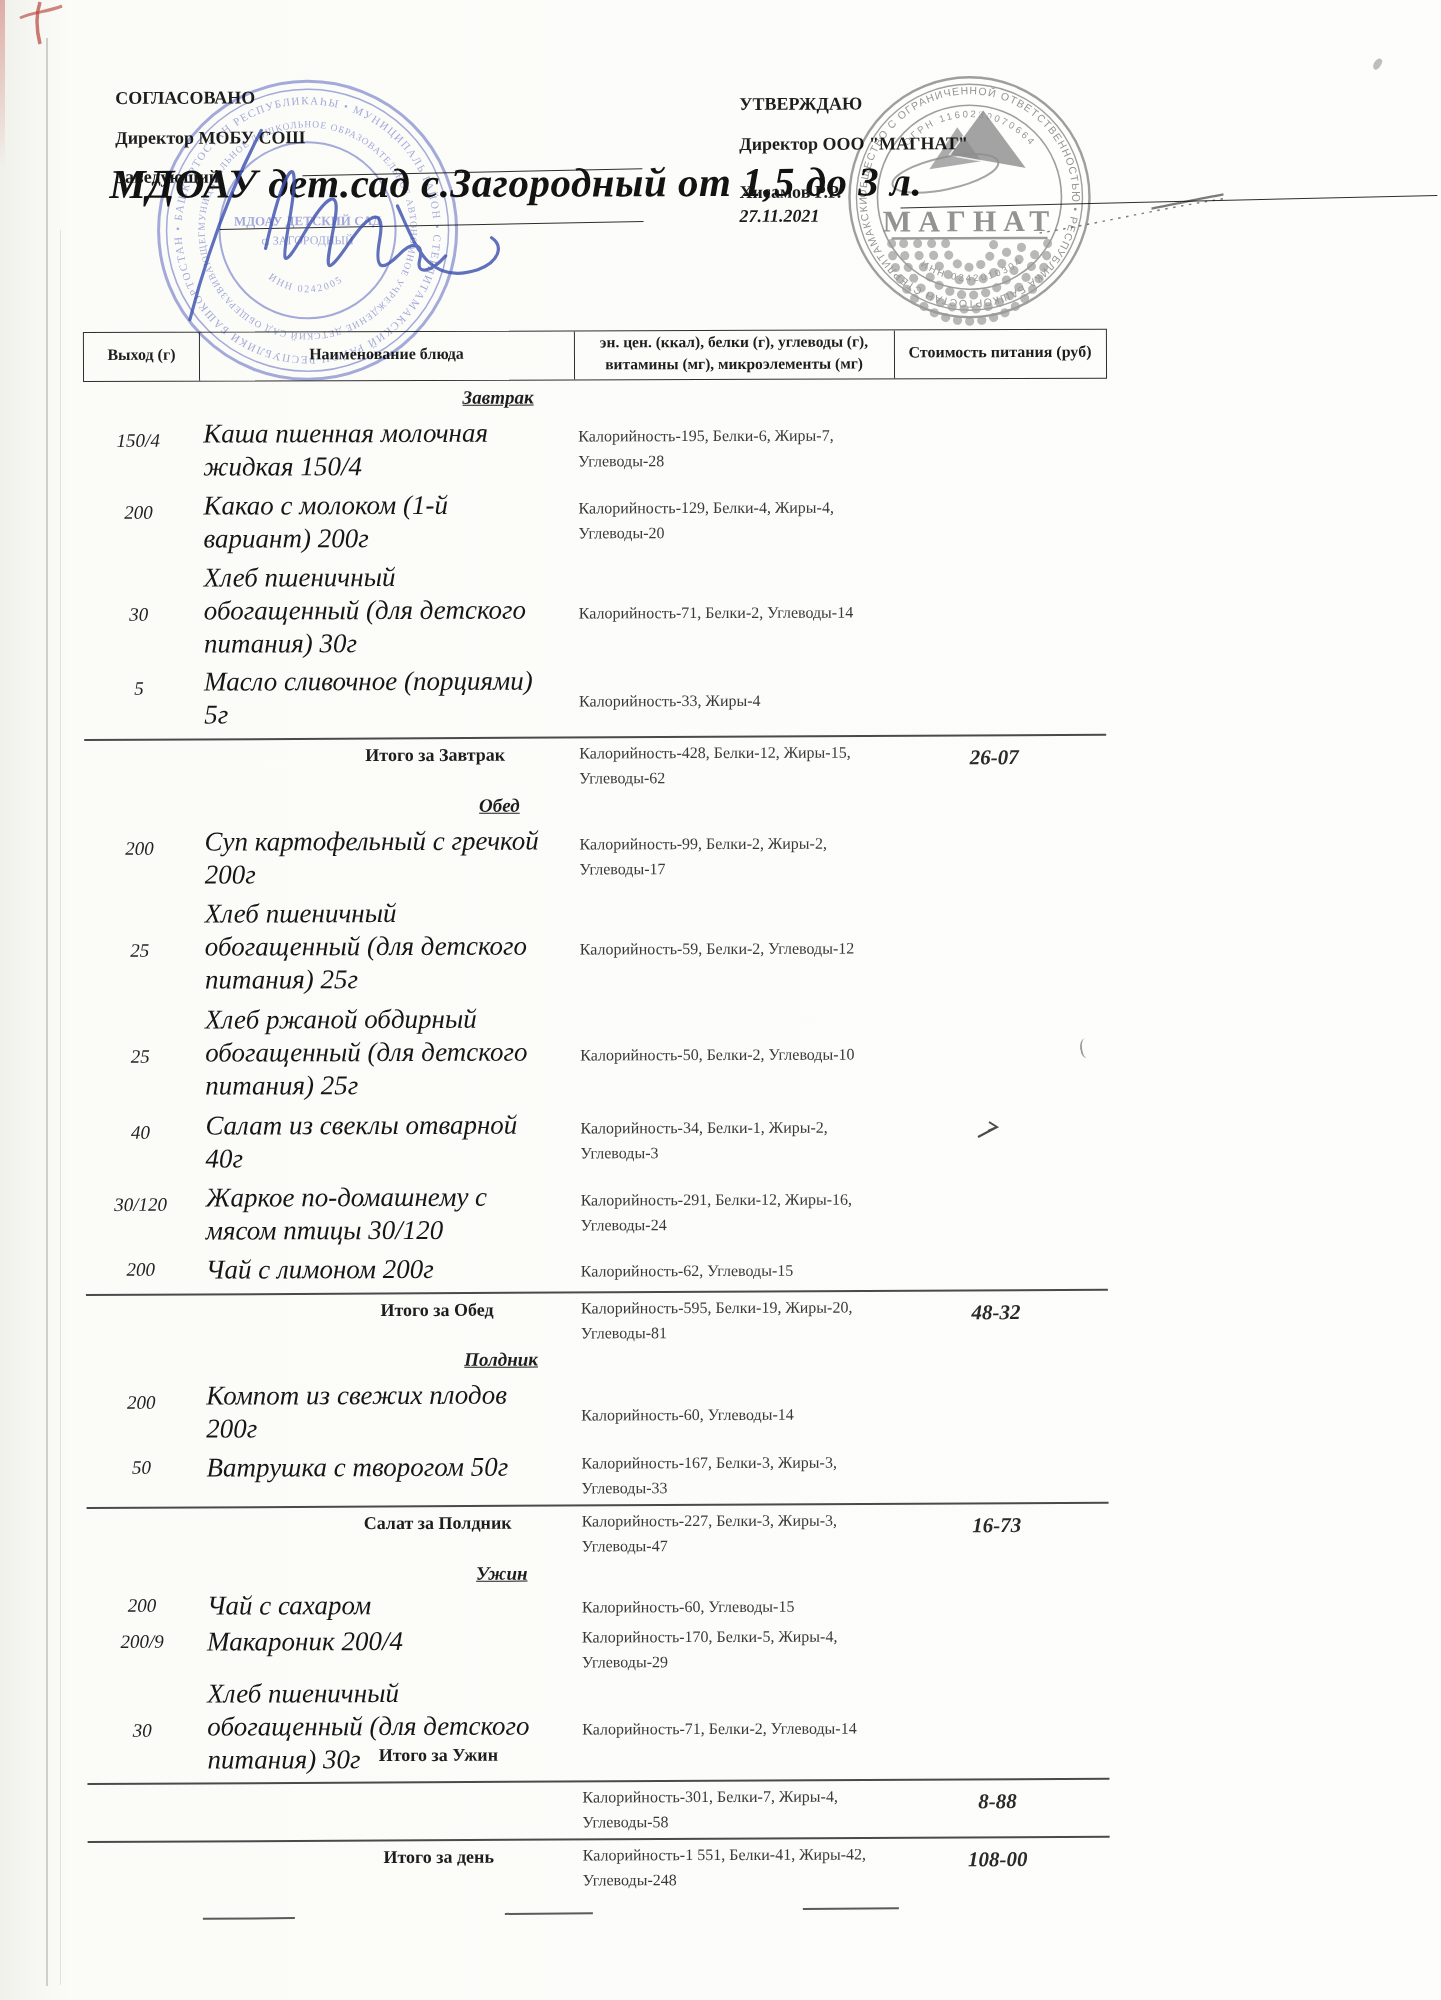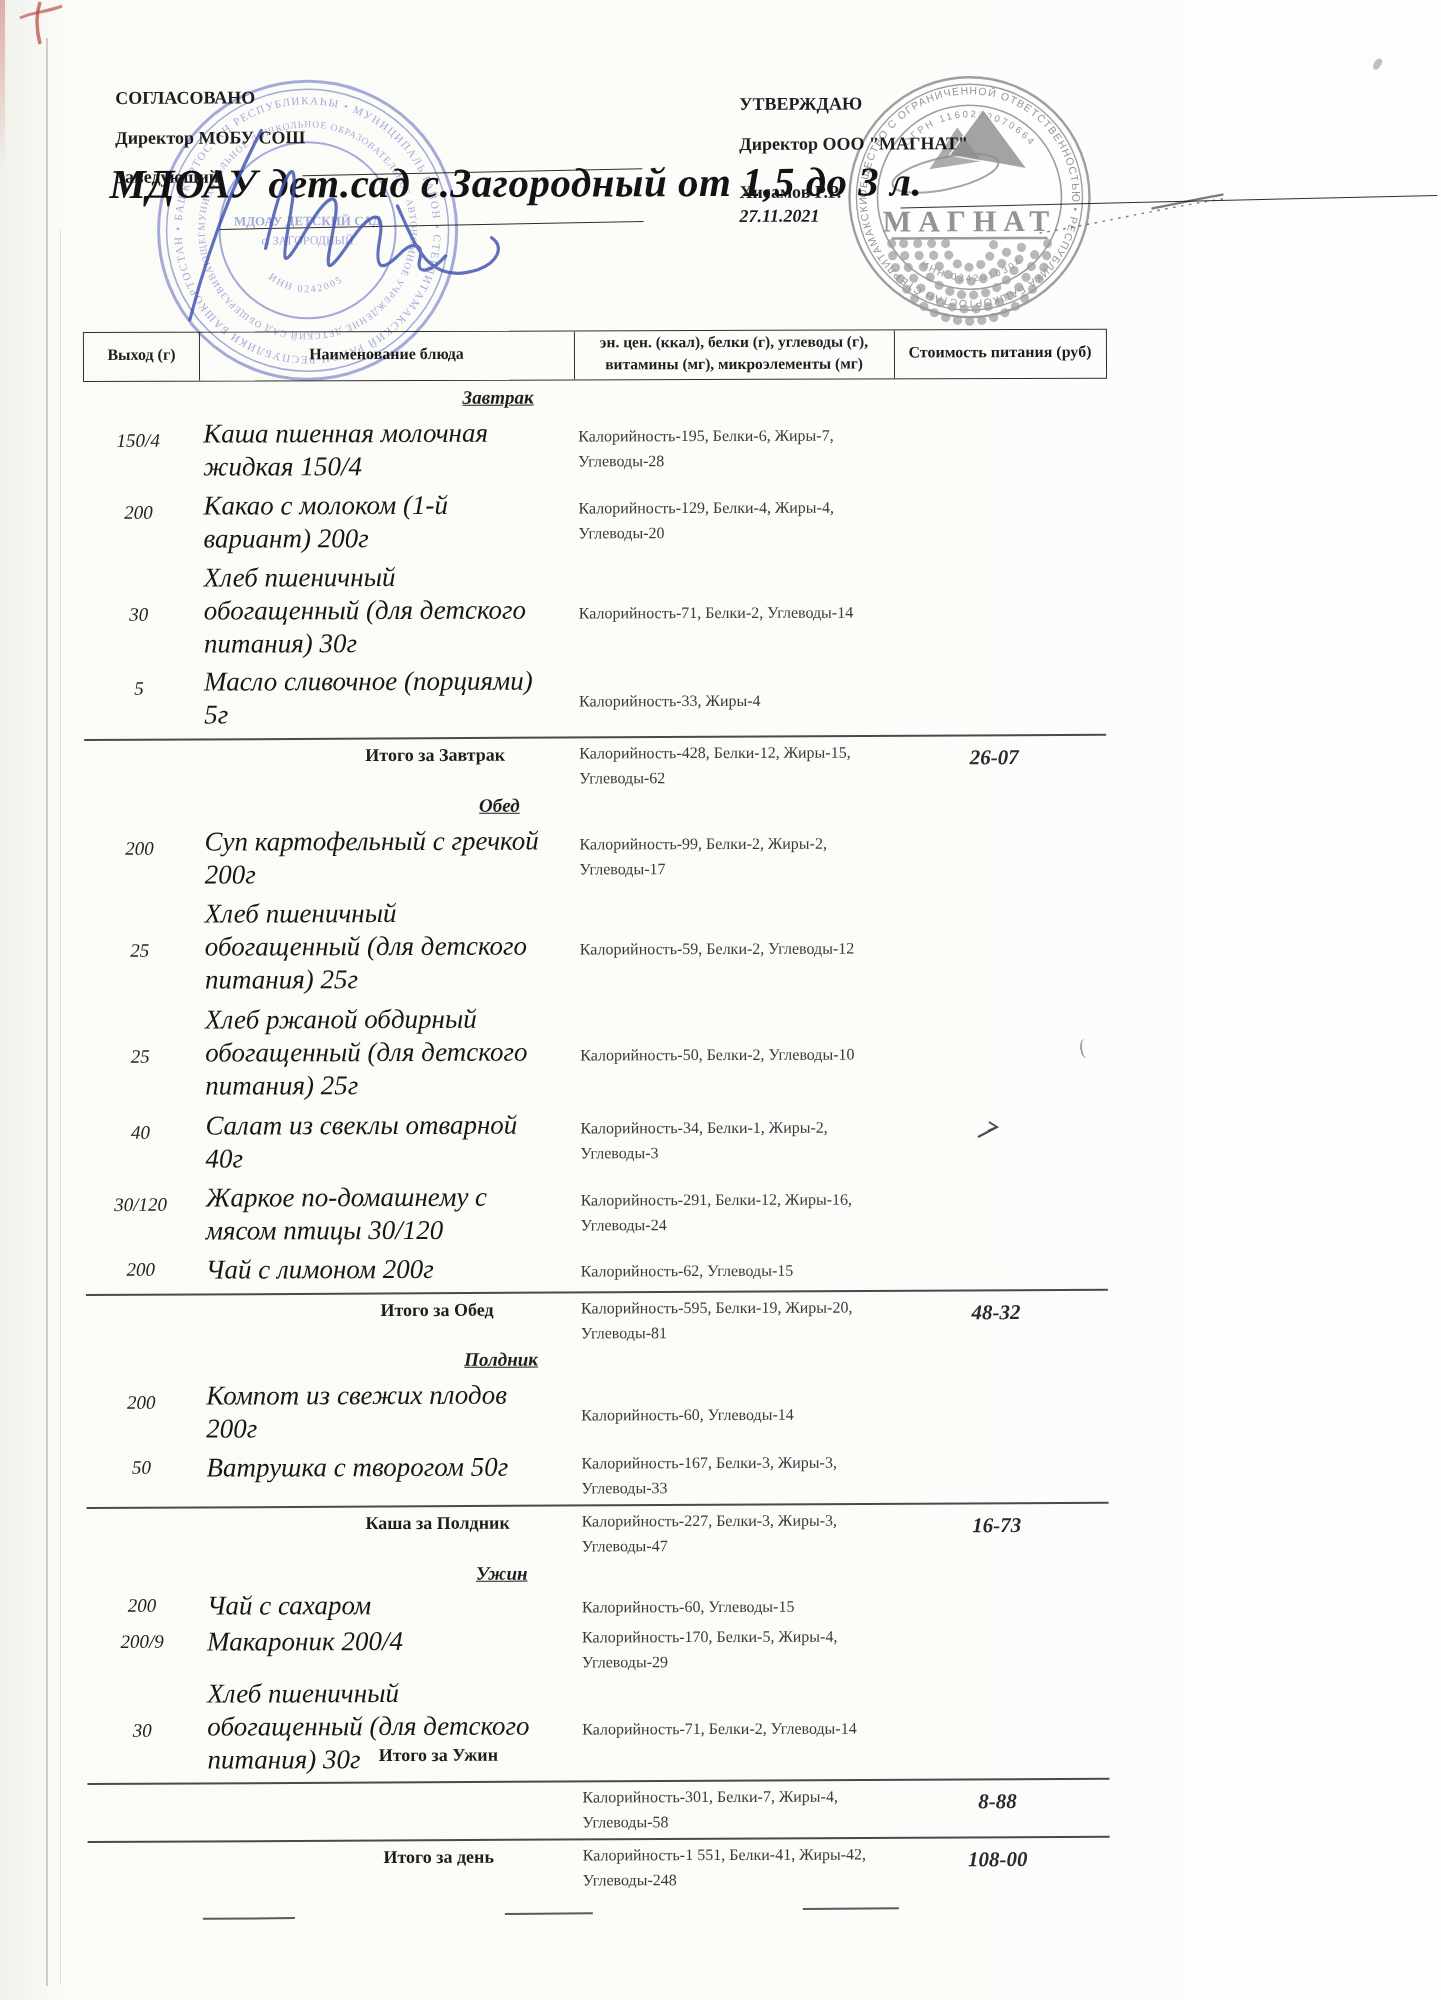--- a/index.html
+++ b/index.html
@@ -158,21 +158,21 @@
       <div class="info" style="top:1402px;">Калорийность-60, Углеводы-14</div>
     </div>
     <div>
       <div class="qty" style="top:1455px;">50</div>
       <div class="dish" style="top:1450px;">Ватрушка с творогом 50г</div>
       <div class="info" style="top:1450px;">Калорийность-167, Белки-3, Жиры-3, Углеводы-33</div>
     </div>
 
     <div class="rule" style="top:1504px;"></div>
     <div>
-      <div class="total-label" style="top:1512px;">Каша за Полдник</div>
+      <div class="total-label" style="top:1512px;">Салат за Полдник</div>
       <div class="info" style="top:1508px;">Калорийность-227, Белки-3, Жиры-3, Углеводы-47</div>
       <div class="price" style="top:1514px;">16-73</div>
     </div>
 
     <div class="section-label" style="top:1562px;">Ужин</div>
 
     <div>
       <div class="qty" style="top:1593px;">200</div>
       <div class="dish" style="top:1588px;">Чай с сахаром</div>
       <div class="info" style="top:1594px;">Калорийность-60, Углеводы-15</div>

